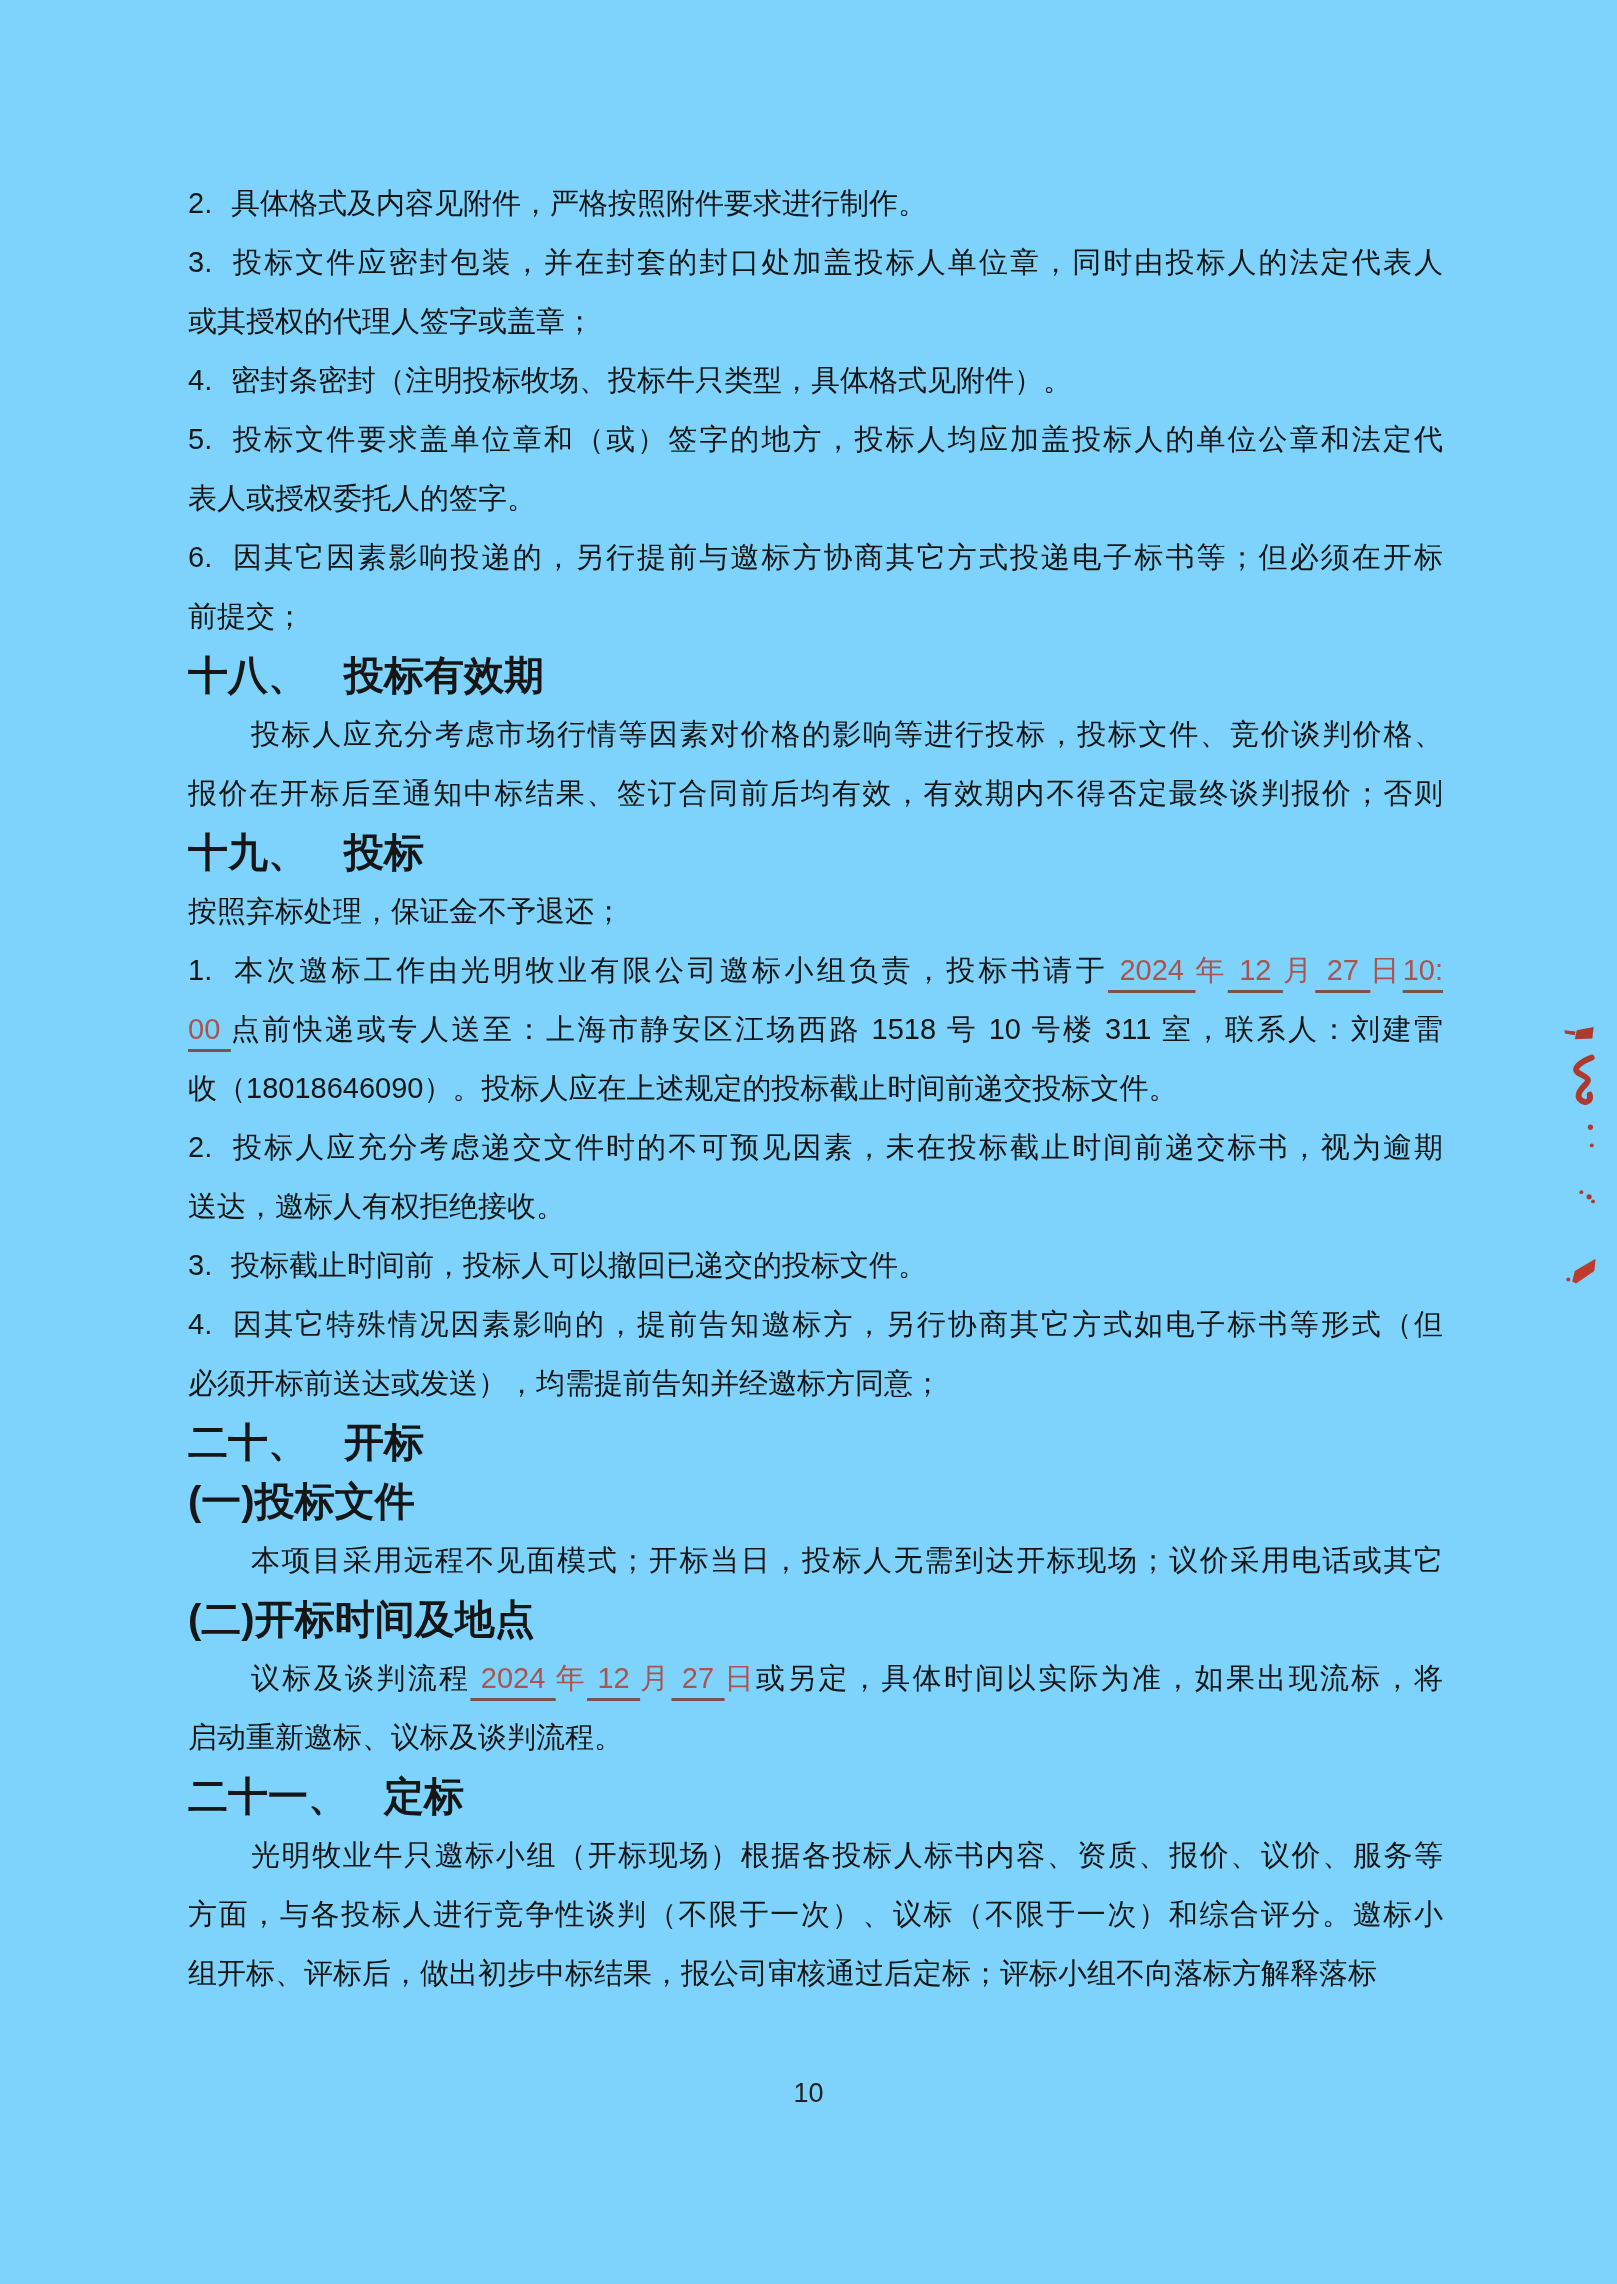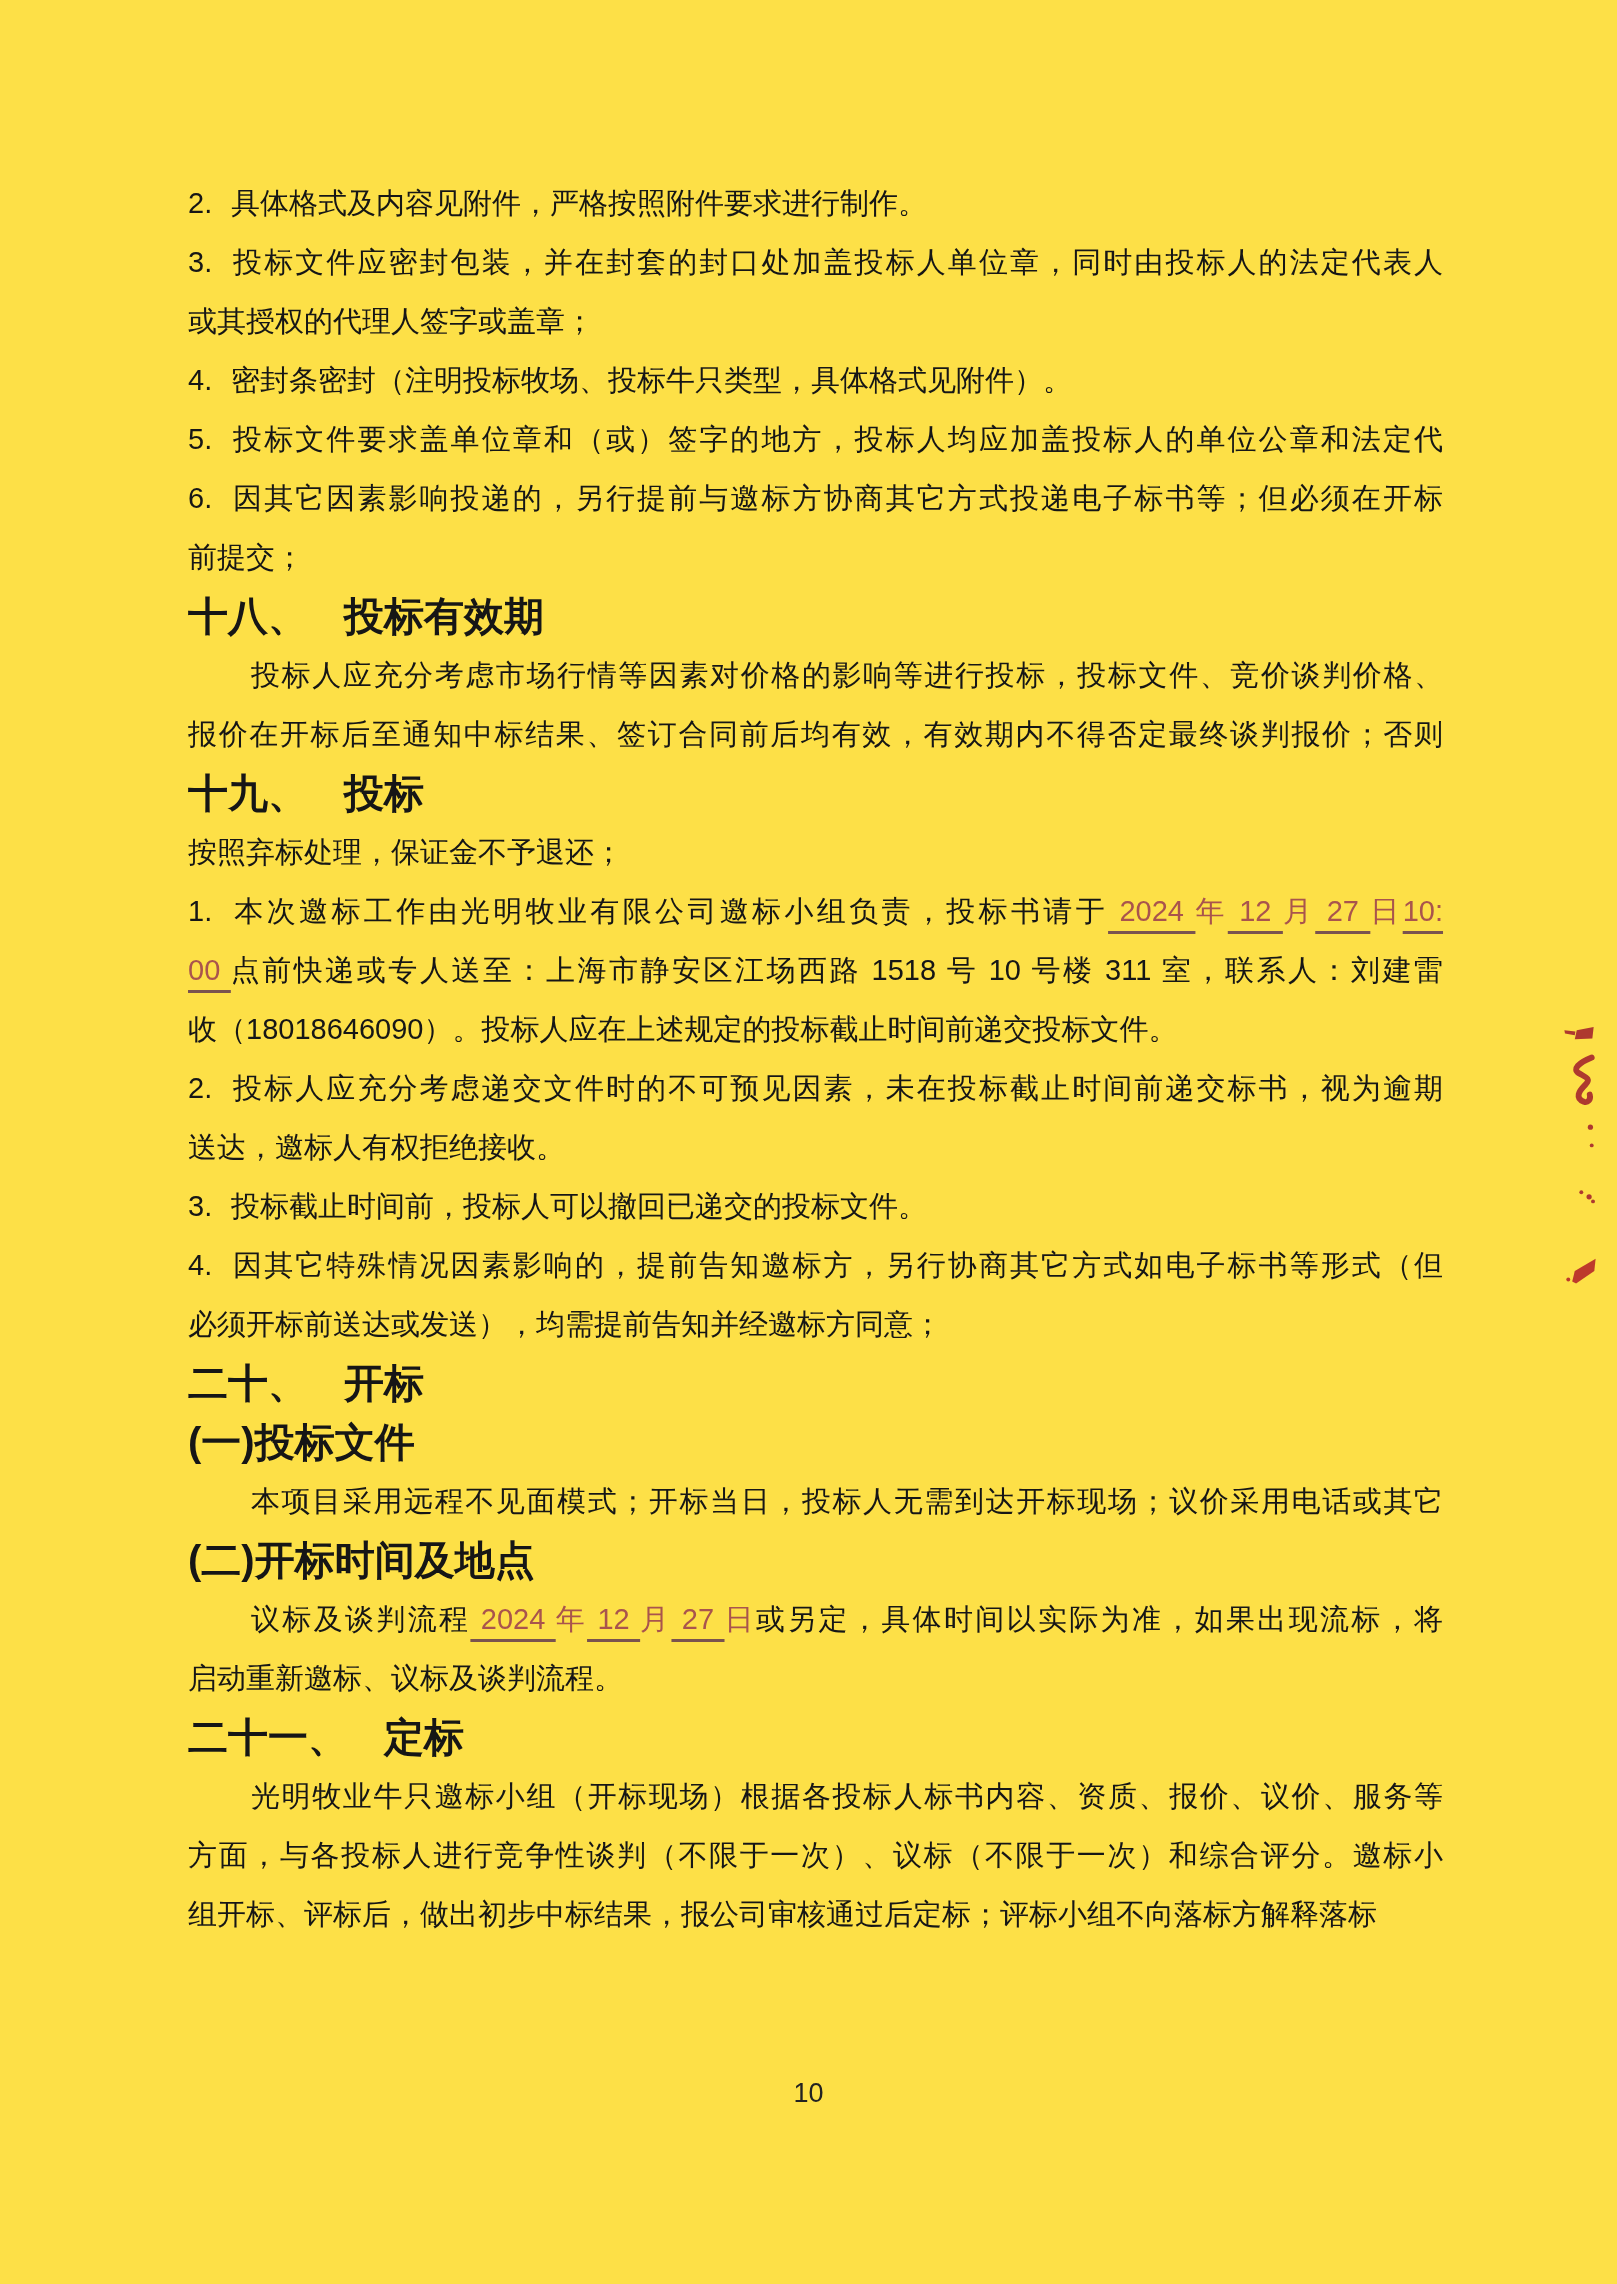--- a/index.html
+++ b/index.html
@@ -1,19 +1,19 @@
 <!DOCTYPE html>
 <html style="--txt: #161616; --accent: #a9544d; --ul: #7a534f;font-size:10.4px"><head>
 <meta charset="utf-8">
 <style>
   html,body{margin:0;padding:0;background:#d8d8d8;}
   .page{
     position:relative;
     width:1617px;height:2284px;
-    background:#fde047;
+    background:#7dd3fc;
     overflow:hidden;
     font-family:"Liberation Sans","DejaVu Sans",sans-serif;
   }
   .textblock{
     position:absolute;
     left:188px;top:174px;width:1255px;
   }
   .line{
     height:59px;
     line-height:59px;
@@ -65,20 +65,21 @@
 <body>
 
 <div class="page">
 
   <div class="textblock">
       <div class="line"><span class="num">2.</span><span>具体格式及内容见附件，严格按照附件要求进行制作。</span></div>
       <div class="line fill"><span class="num">3.</span><span>投标文件应密封包装，并在封套的封口处加盖投标人单位章，同时由投标人的法定代表人</span></div>
       <div class="line"><span>或其授权的代理人签字或盖章；</span></div>
       <div class="line"><span class="num">4.</span><span>密封条密封（注明投标牧场、投标牛只类型，具体格式见附件）。</span></div>
       <div class="line fill"><span class="num">5.</span><span>投标文件要求盖单位章和（或）签字的地方，投标人均应加盖投标人的单位公章和法定代</span></div>
+      <div class="line"><span>表人或授权委托人的签字。</span></div>
       <div class="line fill"><span class="num">6.</span><span>因其它因素影响投递的，另行提前与邀标方协商其它方式投递电子标书等；但必须在开标</span></div>
       <div class="line"><span>前提交；</span></div>
       <div class="line heading"><span class="hnum">十八、</span><span>投标有效期</span></div>
       <div class="line fill indent"><span>投标人应充分考虑市场行情等因素对价格的影响等进行投标，投标文件、竞价谈判价格、</span></div>
       <div class="line fill"><span>报价在开标后至通知中标结果、签订合同前后均有效，有效期内不得否定最终谈判报价；否则</span></div>
       <div class="line heading"><span class="hnum">十九、</span><span>投标</span></div>
       <div class="line"><span>按照弃标处理，保证金不予退还；</span></div>
       <div class="line fill"><span class="num">1.</span><span>本次邀标工作由光明牧业有限公司邀标小组负责，投标书请于</span><span class="ru"> 2024 </span><span class="red">年</span><span class="ru"> 12 </span><span class="red">月</span><span class="ru"> 27 </span><span class="red">日</span><span class="ru">10:</span></div>
       <div class="line fill"><span class="ru">00 </span><span>点前快递或专人送至：上海市静安区江场西路 1518 号 10 号楼 311 室，联系人：刘建雷</span></div>
       <div class="line"><span>收（18018646090）。投标人应在上述规定的投标截止时间前递交投标文件。</span></div>

